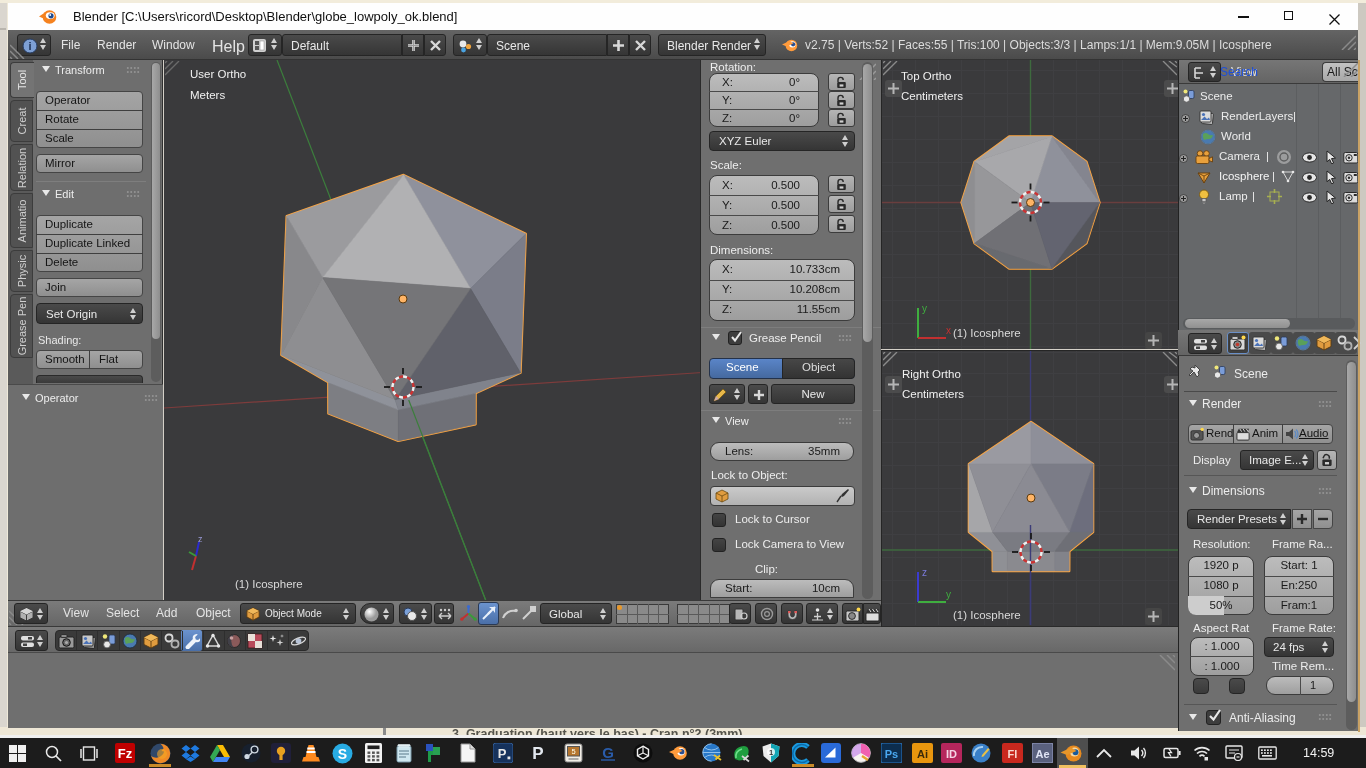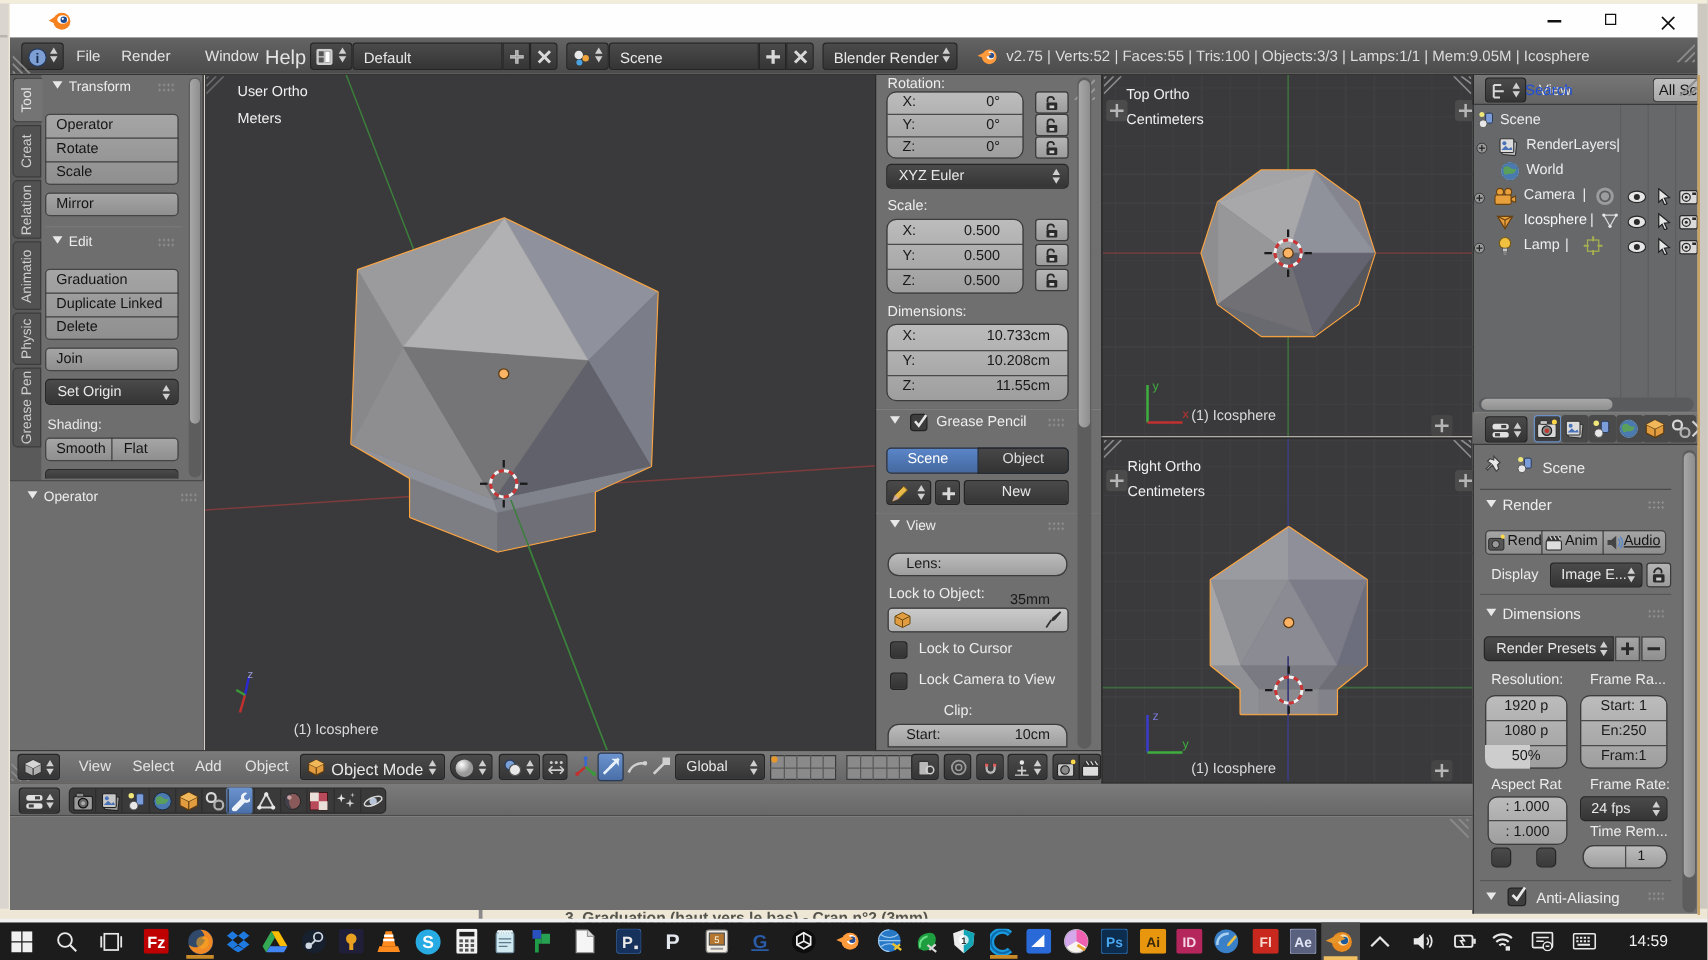--- a/index.html
+++ b/index.html
@@ -31,40 +31,41 @@
 
 <div class="abs" style="left:8px;top:3px;width:1350px;height:27px;background:#fefefe;"></div>
 <div class="abs" style="left:38px;top:7px;width:19px;height:19px;">
 <svg width="19" height="19" viewBox="0 0 19 19">
 <path d="M1 9.5 L8.5 4.5 L14 7.5 L5.5 11.5 Z" fill="#f5821f"></path>
 <circle cx="11.5" cy="10" r="6.8" fill="#f5821f"></circle>
 <ellipse cx="12.2" cy="8.6" rx="4.4" ry="3.4" fill="#fff"></ellipse>
 <circle cx="13" cy="8.8" r="2.6" fill="#1e4a8f"></circle>
 <circle cx="12.2" cy="8" r="0.9" fill="#fff"></circle>
 </svg></div>
+<div class="abs" style="left:73px;top:9px;font-size:13px;color:#101010;">Blender [C:\Users\ricord\Desktop\Blender\globe_lowpoly_ok.blend]</div>
 <div class="abs" style="left:1238px;top:16px;width:11px;height:1.5px;background:#111;"></div>
 <div class="abs" style="left:1284px;top:11px;width:9px;height:9px;border:1.4px solid #111;"></div>
 <div class="abs" style="left:1329px;top:11px;width:11px;height:11px;">
 <svg width="11" height="11">
         <path d="M0.5,0.5 L10.5,10.5 M10.5,0.5 L0.5,10.5" stroke="#111" stroke-width="1.3"></path>
       </svg></div>
 
 <div class="abs" style="left:8px;top:30px;width:1350px;height:30px;background:linear-gradient(#646464,#4b4b4b);border-bottom:1px solid #333;"></div>
 <div id="infobar">
 
   <div class="abs btndark" style="left:17px;top:34px;width:34px;height:22px;">
     <svg class="abs" style="left:4px;top:3px;" width="16" height="16">
           <circle cx="8" cy="8" r="7" fill="#7d9fd4" stroke="#253a5e"></circle>
           <text x="8" y="12" font-size="11" font-weight="bold" fill="#1b2f52" text-anchor="middle" font-family="Liberation Serif">i</text>
         </svg>
     <div class="updn" style="right:3px;"></div>
   </div>
   <div class="abs t11" style="left:61px;top:38px;font-size:12px;">File</div>
   <div class="abs t11" style="left:97px;top:38px;font-size:12px;">Render</div>
-  <div class="abs t11" style="left:152px;top:38px;font-size:12px;margin-left:12px;">Window</div>
+  <div class="abs t11" style="left:152px;top:38px;font-size:12px;">Window</div>
   <div class="abs t11" style="left:212px;top:38px;font-size:16px;">Help</div>
 
   <div class="abs btndark" style="left:248px;top:34px;width:34px;height:22px;">
     <svg class="abs" style="left:4px;top:4px;" width="14" height="14">
           <rect x="0" y="0" width="13" height="13" rx="2" fill="#cfcfcf"></rect>
           <rect x="2" y="2" width="4" height="4" fill="#555"></rect>
           <rect x="2" y="7" width="4" height="4" fill="#555"></rect>
           <rect x="7" y="2" width="4" height="9" fill="#fff" stroke="#888" stroke-width="0.5"></rect>
         </svg>
     <div class="updn" style="right:3px;"></div>
@@ -165,21 +166,21 @@
   <div class="abs" style="left:45px;top:132px;font-size:11.5px;color:#141414;">Scale</div>
   <div class="abs btnlight" style="left:36px;top:154px;width:107px;height:19px;border-radius:4px;"></div>
   <div class="abs" style="left:45px;top:157px;font-size:11.5px;color:#141414;">Mirror</div>
   <div class="abs" style="left:36px;top:181px;width:110px;height:1px;background:#5e5e5e;border-top:1px solid #7e7e7e;"></div>
 
   <div class="abs panelhdr" style="left:42px;top:188px;"><span class="tri"></span>Edit</div>
   <div class="abs dots" style="left:126px;top:190px;"></div>
   <div class="abs btnlight" style="left:36px;top:215px;width:107px;height:57px;border-radius:4px;"></div>
   <div class="abs" style="left:36px;top:234px;width:107px;height:1px;background:#3f3f3f;"></div>
   <div class="abs" style="left:36px;top:253px;width:107px;height:1px;background:#3f3f3f;"></div>
-  <div class="abs" style="left:45px;top:218px;font-size:11.5px;color:#141414;">Graduation</div>
+  <div class="abs" style="left:45px;top:218px;font-size:11.5px;color:#141414;">Duplicate</div>
   <div class="abs" style="left:45px;top:237px;font-size:11.5px;color:#141414;">Duplicate Linked</div>
   <div class="abs" style="left:45px;top:256px;font-size:11.5px;color:#141414;">Delete</div>
   <div class="abs btnlight" style="left:36px;top:278px;width:107px;height:19px;border-radius:4px;"></div>
   <div class="abs" style="left:45px;top:281px;font-size:11.5px;color:#141414;">Join</div>
   <div class="abs btndark" style="left:36px;top:303px;width:107px;height:21px;border-radius:4px;">
         <span style="position:absolute;left:9px;top:4px;font-size:11.5px;">Set Origin</span>
         <div class="updn" style="right:5px;top:4px;"></div>
       </div>
   <div class="abs" style="left:38px;top:334px;font-size:11px;color:#e8e8e8;">Shading:</div>
   <div class="abs btnlight" style="left:36px;top:350px;width:107px;height:19px;border-radius:4px;"></div>
@@ -351,21 +352,21 @@
       </div>
   <div class="abs btndark" style="left:771px;top:384px;width:84px;height:20px;">
         <span style="position:absolute;left:50%;transform:translateX(-50%);top:3px;font-size:11.5px;">New</span>
       </div>
 
   <div class="abs" style="left:701px;top:410px;width:180px;height:1px;background:#5a5a5a;border-top:1px solid #7d7d7d;"></div>
   <div class="abs panelhdr" style="left:712px;top:415px;"><span class="tri"></span>View</div>
   <div class="abs dots" style="left:838px;top:417px;"></div>
   <div class="abs field" style="left:710px;top:442px;width:144px;height:19px;border-radius:9px;"></div>
   <div class="abs" style="left:725px;top:445px;font-size:11.5px;color:#1a1a1a;">Lens:</div>
-  <div class="abs" style="left:790px;top:445px;width:50px;text-align:right;font-size:11.5px;color:#1a1a1a;margin-top:29px;">35mm</div>
+  <div class="abs" style="left:790px;top:445px;width:50px;text-align:right;font-size:11.5px;color:#1a1a1a;">35mm</div>
   <div class="abs" style="left:711px;top:469px;font-size:11.5px;color:#ededed;">Lock to Object:</div>
   <div class="abs" style="left:710px;top:486px;width:145px;height:20px;background:linear-gradient(#cacaca,#b2b2b2);border:1px solid #3c3c3c;border-radius:4px;"></div>
   <svg class="abs" style="left:715px;top:489px;" width="14" height="14">
         <path d="M7 1 L13 4 L13 10 L7 13 L1 10 L1 4 Z" fill="#e09c3f" stroke="#6a4a10" stroke-width="0.8"></path>
         <path d="M1 4 L7 7 L13 4 M7 7 L7 13" stroke="#6a4a10" stroke-width="0.8" fill="none"></path>
       </svg>
   <svg class="abs" style="left:836px;top:488px;" width="14" height="16">
         <path d="M12 1 L13 2 L8 8 L6 9 L5 8 L6 6 Z" fill="#333"></path>
         <path d="M5 8 L1 14" stroke="#333" stroke-width="1.4"></path>
       </svg>
@@ -810,21 +811,21 @@
 <div class="abs" style="left:63px;top:606px;font-size:12px;color:#e4e4e4;">View</div>
 <div class="abs" style="left:106px;top:606px;font-size:12px;color:#e4e4e4;">Select</div>
 <div class="abs" style="left:156px;top:606px;font-size:12px;color:#e4e4e4;">Add</div>
 <div class="abs" style="left:196px;top:606px;font-size:12px;color:#e4e4e4;">Object</div>
 <div class="abs btndark" style="left:240px;top:603px;width:116px;height:21px;">
 <svg class="abs" style="left:5px;top:3px;" width="14" height="14" viewBox="0 0 16 16">
           <path d="M8 1 L15 4.5 L15 11.5 L8 15 L1 11.5 L1 4.5 Z" fill="#e09c3f" stroke="#5a3a10" stroke-width="1"></path>
           <path d="M1 4.5 L8 8 L15 4.5 M8 8 L8 15" stroke="#5a3a10" stroke-width="1" fill="none"></path>
           <path d="M8 1 L15 4.5 L8 8 L1 4.5 Z" fill="#f0b85a"></path>
         </svg>
-<span style="position:absolute;left:24px;top:4px;font-size:13px;">Object Mode</span>
+<span style="position:absolute;left:24px;top:4px;font-size:10px;">Object Mode</span>
 <div class="updn" style="right:5px;top:4px;"></div>
       </div>
 <div class="abs btndark" style="left:360px;top:603px;width:34px;height:21px;border-radius:10px 3px 3px 10px;">
 <svg class="abs" style="left:3px;top:3px;" width="15" height="15">
           <defs>
             <radialGradient id="sphg" cx="0.35" cy="0.3">
               <stop offset="0" stop-color="#fff"></stop>
               <stop offset="1" stop-color="#9a9a9a"></stop>
             </radialGradient>
           </defs>

